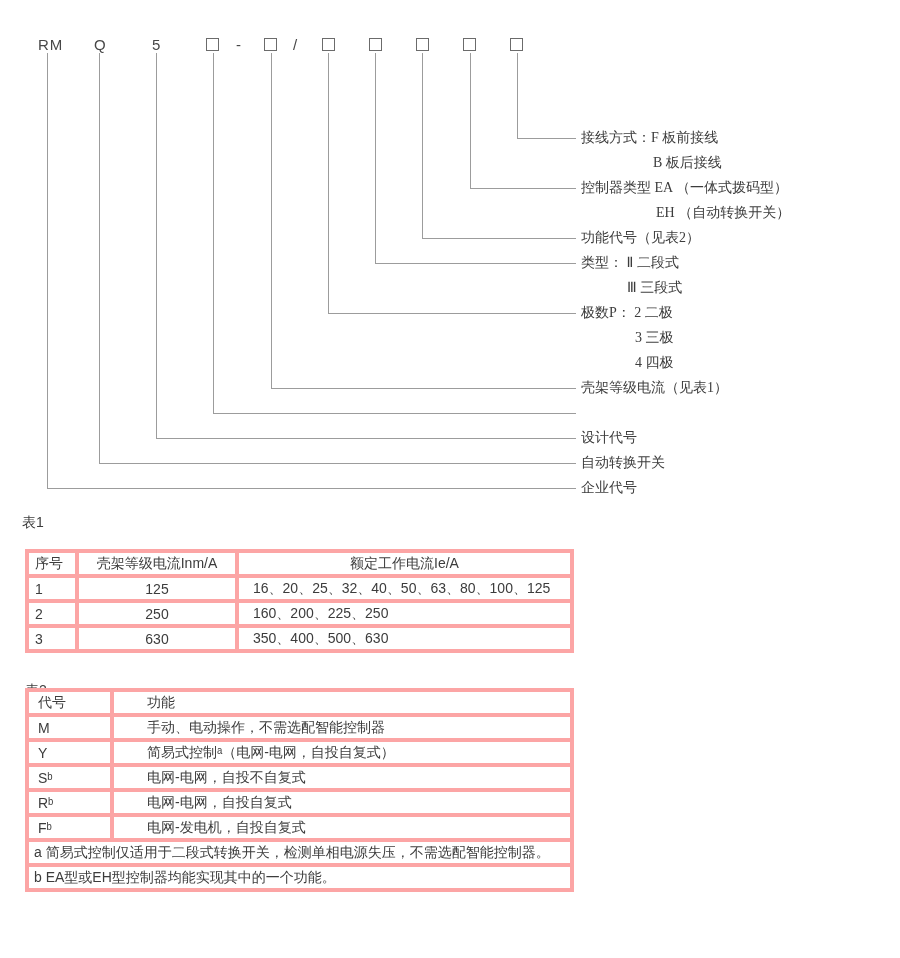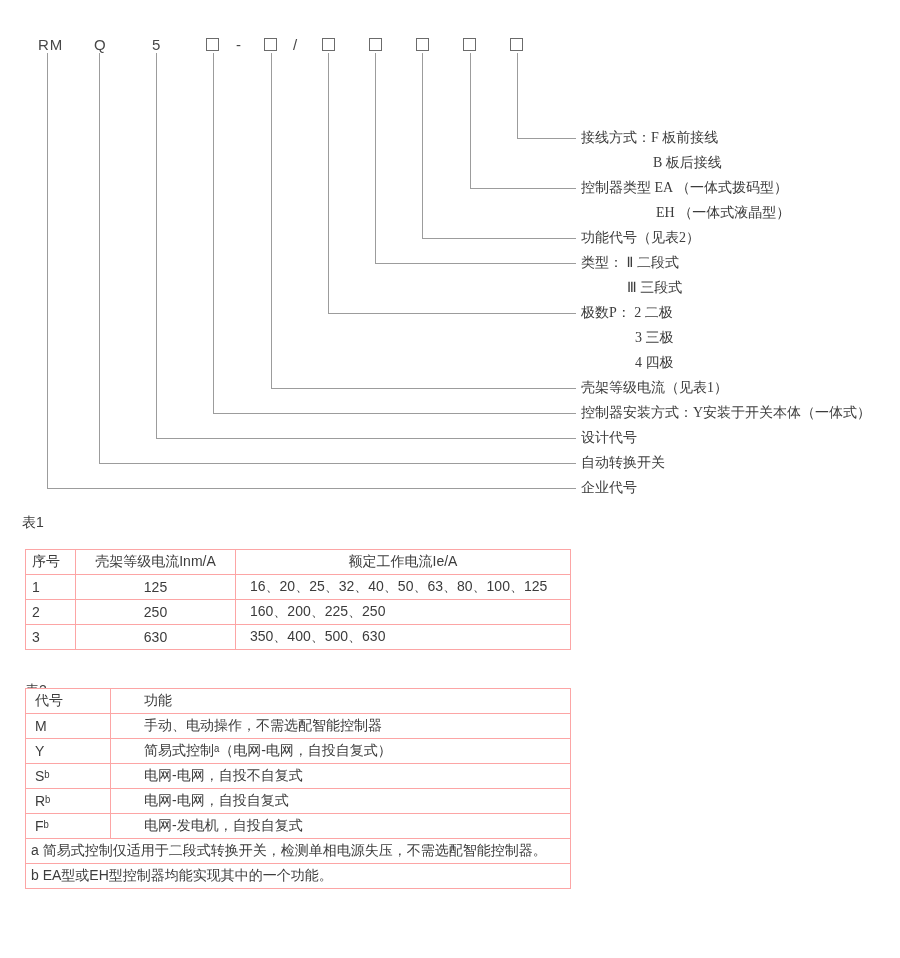--- a/index.html
+++ b/index.html
@@ -10,21 +10,21 @@
     color:#3c3c3c;
   }
   .diagram { position:absolute; left:8px; top:0; width:900px; height:512px; }
   .code-part { position:absolute; top:36px; font-size:15px; color:#474747; letter-spacing:1px; }
   .code-box { position:absolute; top:38px; width:13px; height:13px; border:1px solid #6b6b6b; background:#fff; }
   .vline { position:absolute; width:1px; background:#9c9c9c; }
   .hline { position:absolute; height:1px; background:#9c9c9c; }
   .callout { position:absolute; font-size:14px; line-height:18px; color:#3c3c3c; white-space:nowrap;font-family:Liberation Serif, serif; }
   .tbl-caption { position:absolute; font-size:14px; color:#3c3c3c; }
   table { position:absolute; border-collapse:collapse; table-layout:fixed; font-size:14px; color:#3c3c3c; background:#fff; }
-  th, td { border:1px solid #fca5a5; height:25px; font-weight:normal; padding:0 6px; text-align:left; vertical-align:middle; white-space:nowrap; overflow:hidden; }
+  th, td { border:4px solid #fca5a5; height:25px; font-weight:normal; padding:0 6px; text-align:left; vertical-align:middle; white-space:nowrap; overflow:hidden; }
   .t1 col.c1 { width:50px; } .t1 col.c2 { width:160px; } .t1 col.c3 { width:335px; }
   .t1 th.center, .t1 td.center { text-align:center; }
   .t1 td.vals { padding-left:14px; }
   .t2 col.c1 { width:85px; } .t2 col.c2 { width:460px; }
   .t2 td.fn, .t2 th.fn { padding-left:33px; }
   .t2 td.code, .t2 th.code { padding-left:9px; }
   .t2 td.note { padding-left:5px; }
 </style>
 </head>
 <body>
@@ -70,29 +70,28 @@
 
   <div class="vline" style="left:462px; top:53px; height:135px"></div>
   <div class="hline" style="left:462px; top:188px; width:106px"></div>
 
   <div class="vline" style="left:509px; top:53px; height:85px"></div>
   <div class="hline" style="left:509px; top:138px; width:59px"></div>
 
   <div class="callout" style="left:573px; top:129px">接线方式：F 板前接线</div>
   <div class="callout" style="left:645px; top:154px">B 板后接线</div>
   <div class="callout" style="left:573px; top:179px">控制器类型 EA （一体式拨码型）</div>
-  <div class="callout" style="left:648px; top:204px">EH （一体式液晶型）</div>
+  <div class="callout" style="left:648px; top:204px">EH （自动转换开关）</div>
   <div class="callout" style="left:573px; top:229px">功能代号（见表2）</div>
   <div class="callout" style="left:573px; top:254px">类型： Ⅱ 二段式</div>
   <div class="callout" style="left:619px; top:279px">Ⅲ 三段式</div>
   <div class="callout" style="left:573px; top:304px">极数P： 2 二极</div>
   <div class="callout" style="left:627px; top:329px">3 三极</div>
   <div class="callout" style="left:627px; top:354px">4 四极</div>
   <div class="callout" style="left:573px; top:379px">壳架等级电流（见表1）</div>
-  <div class="callout" style="left:573px; top:404px">控制器安装方式：Y安装于开关本体（一体式）</div>
   <div class="callout" style="left:573px; top:429px">设计代号</div>
   <div class="callout" style="left:573px; top:454px">自动转换开关</div>
   <div class="callout" style="left:573px; top:479px">企业代号</div>
 </div>
 
 <div class="tbl-caption" style="left:22px; top:514px">表1</div>
 <table class="t1" style="left:25px; top:549px; width:545px">
   <colgroup>
       <col class="c1">
       <col class="c2">

